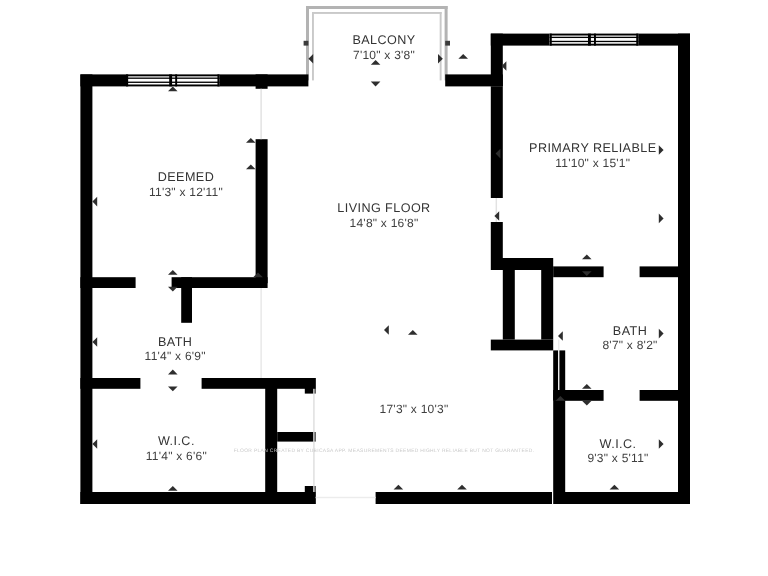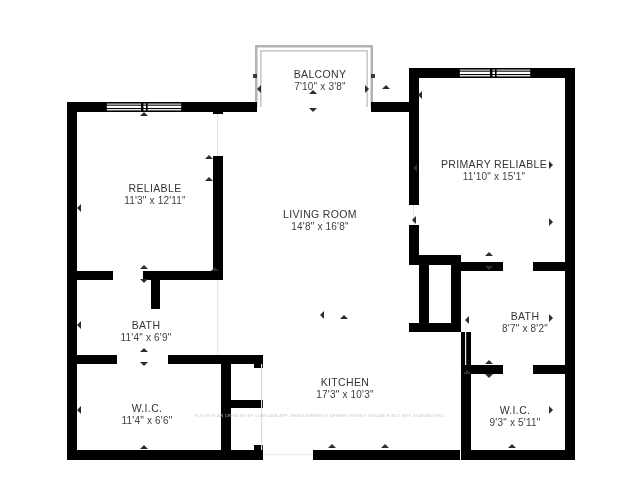--- a/index.html
+++ b/index.html
@@ -11,21 +11,20 @@
     width: 640px;
     height: 480px;
     font-family: "Liberation Sans", sans-serif;
     overflow: hidden;
   }
   #plan {
     position: relative;
     width: 640px;
     height: 392px;
     background: #ffffff;
-    margin-top: 40px;
   }
   svg.floorplan {
     position: absolute;
     left: 0;
     top: 0;
     width: 640px;
     height: 480px;
     display: block;
   }
   .room-label {
@@ -212,46 +211,45 @@
       <polygon points="418,55 422,51 422,59"></polygon>
     </g>
   </svg>
 
   <div class="room-label" style="left:0; top:28px; width:640px;">
     <span class="room-name">BALCONY</span>
     <span class="room-dims">7'10" x 3'8"</span>
   </div>
 
   <div class="room-label" style="left:55px; top:142px; width:200px;">
-    <span class="room-name">RELIABLE</span>
+    <span class="room-name">DEEMED</span>
     <span class="room-dims">11'3" x 12'11"</span>
   </div>
 
   <div class="room-label" style="left:394px; top:118px; width:200px;">
     <span class="room-name">PRIMARY RELIABLE</span>
     <span class="room-dims">11'10" x 15'1"</span>
   </div>
 
   <div class="room-label" style="left:220px; top:168px; width:200px;">
-    <span class="room-name">LIVING ROOM</span>
+    <span class="room-name">LIVING FLOOR</span>
     <span class="room-dims">14'8" x 16'8"</span>
   </div>
 
   <div class="room-label" style="left:46px; top:279px; width:200px;">
     <span class="room-name">BATH</span>
     <span class="room-dims">11'4" x 6'9"</span>
   </div>
 
   <div class="room-label" style="left:425px; top:270px; width:200px;">
     <span class="room-name">BATH</span>
     <span class="room-dims">8'7" x 8'2"</span>
   </div>
 
   <div class="room-label" style="left:245px; top:336px; width:200px;">
-    <span class="room-name">KITCHEN</span>
     <span class="room-dims">17'3" x 10'3"</span>
   </div>
 
   <div class="room-label" style="left:47px; top:362px; width:200px;">
     <span class="room-name">W.I.C.</span>
     <span class="room-dims">11'4" x 6'6"</span>
   </div>
 
   <div class="room-label" style="left:415px; top:364px; width:200px;">
     <span class="room-name">W.I.C.</span>

